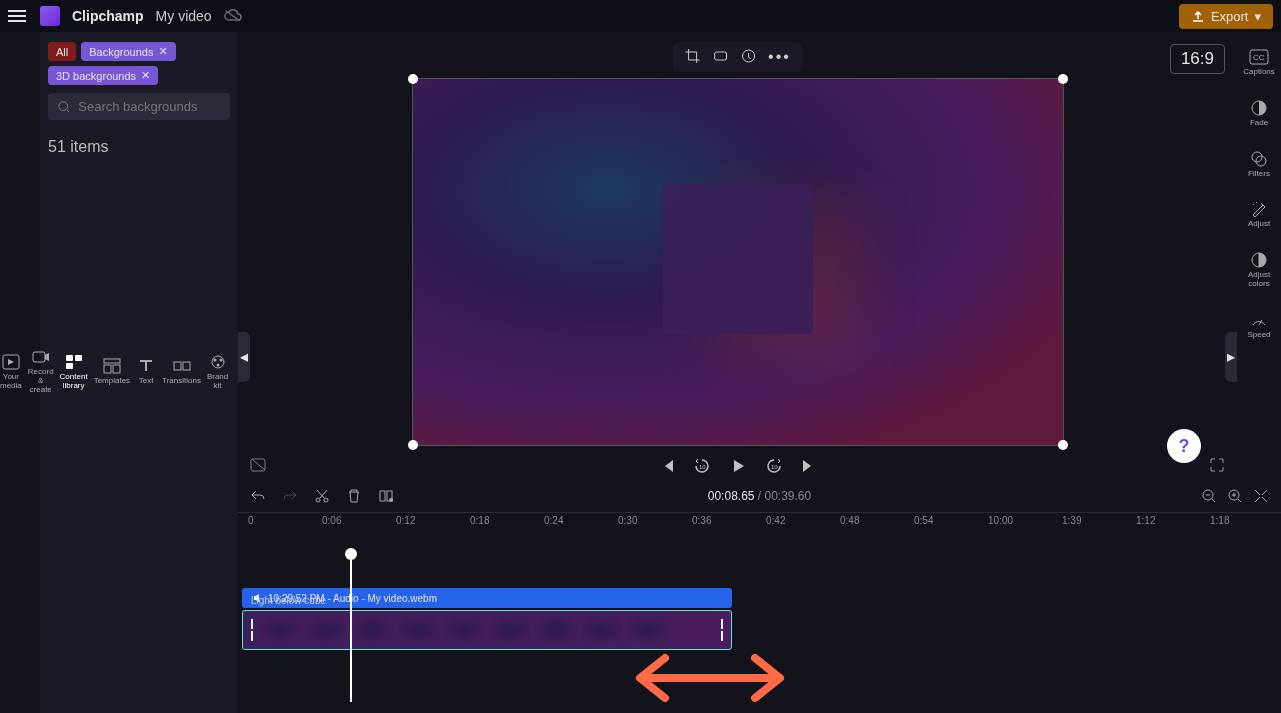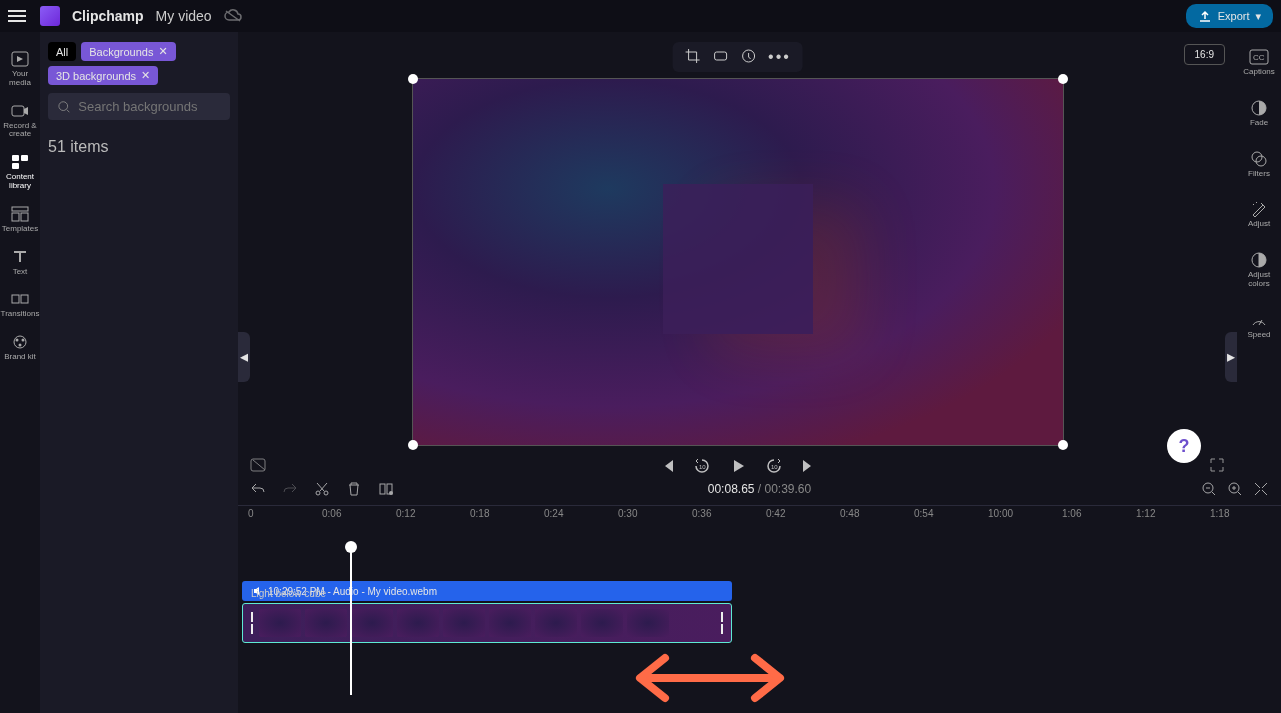--- a/index.html
+++ b/index.html
@@ -4,29 +4,29 @@
 <style>
 *{margin:0;padding:0;box-sizing:border-box;font-family:'Segoe UI',sans-serif}
 body{background:#13131c;color:#e5e5e5;width:1281px;height:713px;overflow:hidden;position:relative}
 .header{height:32px;background:#0e0e16;display:flex;align-items:center;padding:0 8px;gap:12px}
 .hamburger{width:20px;height:20px;display:flex;flex-direction:column;justify-content:center;gap:3px;cursor:pointer}
 .hamburger span{height:2px;background:#e5e5e5;width:18px}
 .logo-sq{width:20px;height:20px;background:linear-gradient(135deg,#8b5cf6,#6d28d9);border-radius:3px}
 .brand{font-weight:600;font-size:14px}
 .vid-title{font-size:14px;color:#ccc}
 .cloud-icon{opacity:0.6}
-.export-btn{margin-left:auto;background:#0369a1;padding:5px 12px;border-radius:10px;display:flex;align-items:center;gap:6px;font-size:11px;cursor:pointer}
-.left-rail{position:absolute;left:0;top:32px;width:40px;bottom:16px;background:#13131c;display:flex;flex-direction:column;align-items:center;gap:6px;padding-top:14px;z-index:5}
+.export-btn{margin-left:auto;background:#a16207;padding:5px 12px;border-radius:4px;display:flex;align-items:center;gap:6px;font-size:13px;cursor:pointer}
+.left-rail{position:absolute;left:0;top:32px;width:40px;bottom:16px;background:#13131c;display:flex;flex-direction:row;align-items:center;gap:6px;padding-top:14px;z-index:5}
 .rail-item{display:flex;flex-direction:column;align-items:center;gap:2px;cursor:pointer;color:#aaa;padding:4px 0;width:100%}
 .rail-item.active{color:#fff}
 .rail-icon{width:20px;height:18px;display:flex;align-items:center;justify-content:center}
 .rail-label{font-size:8px;text-align:center;line-height:1.1}
 .content-pane{position:absolute;left:40px;top:32px;width:198px;bottom:0;background:#1a1a26;padding:10px 8px;overflow:hidden}
 .chips{display:flex;flex-wrap:wrap;gap:5px;margin-bottom:8px}
-.chip{background:#000000;border-radius:4px;padding:3px 8px;font-size:11px;display:flex;align-items:center;gap:5px}
+.chip{background:#7f1d1d;border-radius:4px;padding:3px 8px;font-size:11px;display:flex;align-items:center;gap:5px}
 .chip.filled{background:#7857d6}
 .chip-x{font-size:11px;cursor:pointer}
 .search-box{background:#2a2a3a;border-radius:4px;padding:6px 10px;display:flex;align-items:center;gap:8px;margin-bottom:18px}
 .search-box input{background:none;border:none;outline:none;color:#ccc;font-size:13px;width:100%}
 .item-count{font-size:16px;color:#bbb;margin-bottom:8px}
 .thumbs{display:flex;flex-direction:column;gap:8px;overflow-y:auto;height:560px;padding-right:4px}
 .thumb{position:relative;width:166px;height:94px;border-radius:4px;overflow:hidden;cursor:pointer;flex-shrink:0}
 .thumb.sel{outline:2px solid #a67af4}
 .thumb-dur{position:absolute;left:6px;bottom:6px;font-size:11px;font-weight:600;text-shadow:0 0 3px #000}
 .t1{background:linear-gradient(135deg,#e879f9,#a855f7);position:relative}
@@ -36,33 +36,33 @@
 .t2::after{content:'';position:absolute;width:30px;height:30px;background:#2a1a3a;top:35px;left:60px}
 .t3{background:linear-gradient(#fce7f3,#fbcfe8);position:relative}
 .t3::after{content:'🌈';position:absolute;top:30px;left:60px;font-size:30px}
 .t4{background:linear-gradient(90deg,#8b5cf6,#c4b5fd)}
 .t5{background:#c4a1e8}
 .t5::after{content:'';position:absolute;width:60px;height:40px;background:repeating-linear-gradient(#7c3aed,#7c3aed 4px,#5b21b6 4px,#5b21b6 8px);border-radius:10px;top:30px;left:50px}
 .t6{background:#e9d5ff}
 .right-rail{position:absolute;right:0;top:32px;width:44px;bottom:230px;background:#13131c;display:flex;flex-direction:column;align-items:center;gap:14px;padding-top:12px;z-index:5}
 .canvas-area{position:absolute;left:238px;right:44px;top:32px;bottom:230px}
 .top-tools{position:absolute;top:10px;left:50%;transform:translateX(-50%);display:flex;gap:12px;background:#1a1a26;padding:6px 12px;border-radius:6px}
-.ratio-box{position:absolute;top:12px;right:12px;border:1px solid #555;padding:4px 10px;border-radius:4px;font-size:10px}
+.ratio-box{position:absolute;top:12px;right:12px;border:1px solid #555;padding:4px 10px;border-radius:4px;font-size:17px}
 .preview{position:absolute;top:46px;left:50%;transform:translateX(-50%);width:652px;height:368px;background:radial-gradient(ellipse at 30% 30%,#1e3a5f 0%,#2d1b4e 30%,#4a1d5e 60%,#5e1a3f 80%);border:1px solid #555}
 .preview::after{content:'';position:absolute;width:150px;height:150px;background:#3d1f5a;top:105px;left:250px;opacity:0.8;box-shadow:50px 20px 60px #c2410c44}
 .handle{position:absolute;width:10px;height:10px;background:#fff;border-radius:50%}
 .h-tl{top:-5px;left:-5px}.h-tr{top:-5px;right:-5px}.h-bl{bottom:-5px;left:-5px}.h-br{bottom:-5px;right:-5px}
 .playback{position:absolute;bottom:8px;left:50%;transform:translateX(-50%);display:flex;gap:18px;align-items:center}
 .pb-icon{cursor:pointer;opacity:0.85}
 .dead-btn{position:absolute;bottom:10px;left:12px;opacity:0.7;cursor:pointer}
 .fs-btn{position:absolute;bottom:10px;right:12px;opacity:0.7;cursor:pointer}
 .collapse-tab{position:absolute;top:50%;width:12px;height:50px;background:#2a2a3a;border-radius:0 6px 6px 0;display:flex;align-items:center;justify-content:center;cursor:pointer}
 .ct-left{left:238px;transform:translateY(-50%)}
 .ct-right{right:44px;transform:translateY(-50%);border-radius:6px 0 0 6px}
-.timeline-area{position:absolute;left:238px;right:0;bottom:10px;height:230px;background:#13131c}
+.timeline-area{position:absolute;left:238px;right:0;bottom:3px;height:230px;background:#13131c}
 .tl-toolbar{height:32px;display:flex;align-items:center;padding:0 12px;gap:16px}
 .tl-tool{cursor:pointer;opacity:0.8}
 .tl-time{position:absolute;left:50%;transform:translateX(-50%);font-size:12px}
 .tl-time .dur{color:#888}
 .tl-zoom{margin-left:auto;display:flex;gap:10px}
 .ruler{height:20px;position:relative;border-top:1px solid #2a2a3a;padding:0 4px}
 .tick{position:absolute;top:2px;font-size:10px;color:#888}
 .tracks{position:relative;padding:4px 4px 0;height:170px}
 .audio-clip{position:absolute;top:56px;left:4px;width:490px;height:20px;background:#2563eb;border-radius:3px;display:flex;align-items:center;padding:0 10px;font-size:10px;gap:4px}
 .video-clip{position:absolute;top:78px;left:4px;width:490px;height:40px;background:linear-gradient(90deg,#3d1f5a,#4a1d5e);border-radius:3px;border:1px solid #5eead4;display:flex;align-items:center;padding:0 6px;gap:4px}
@@ -352,21 +352,21 @@
     <span class="tick" style="left:84px">0:06</span>
     <span class="tick" style="left:158px">0:12</span>
     <span class="tick" style="left:232px">0:18</span>
     <span class="tick" style="left:306px">0:24</span>
     <span class="tick" style="left:380px">0:30</span>
     <span class="tick" style="left:454px">0:36</span>
     <span class="tick" style="left:528px">0:42</span>
     <span class="tick" style="left:602px">0:48</span>
     <span class="tick" style="left:676px">0:54</span>
     <span class="tick" style="left:750px">10:00</span>
-    <span class="tick" style="left:824px">1:06</span>
+    <span class="tick" style="left:824px">1:39</span>
     <span class="tick" style="left:898px">1:12</span>
     <span class="tick" style="left:972px">1:18</span>
   </div>
   <div class="tracks">
     <div class="playhead"></div>
     <div class="audio-clip">
       <svg width="12" height="12" viewBox="0 0 12 12">
           <path d="M2 4v4h2l3 2V2L4 4z" fill="#fff"></path>
         </svg>
       <span>10:29:52 PM - Audio - My video.webm</span>

